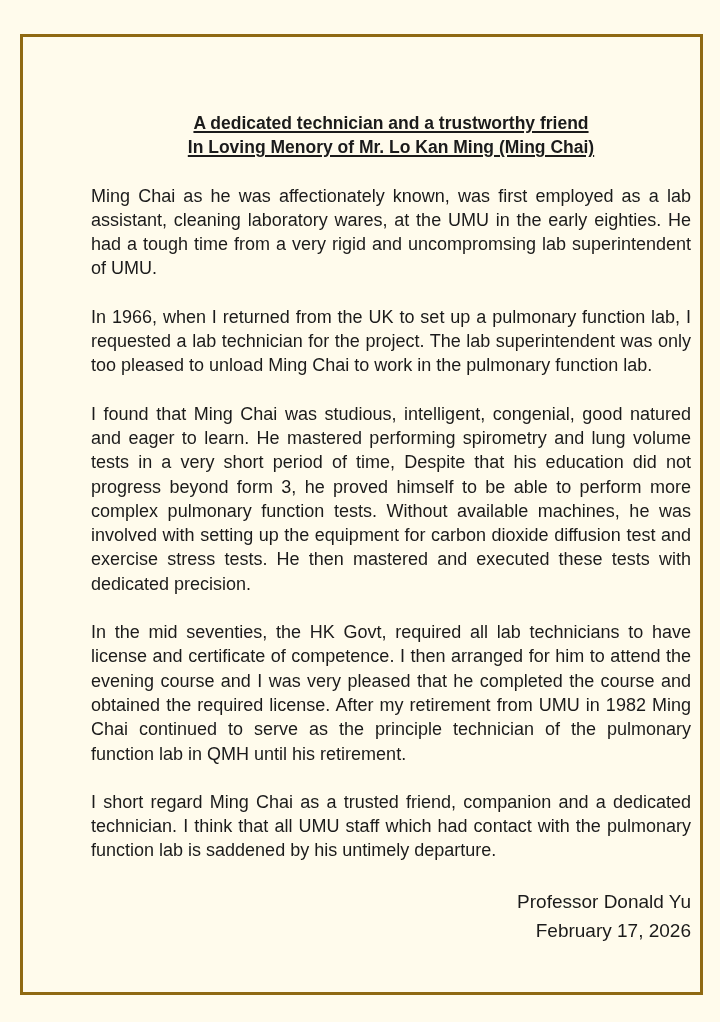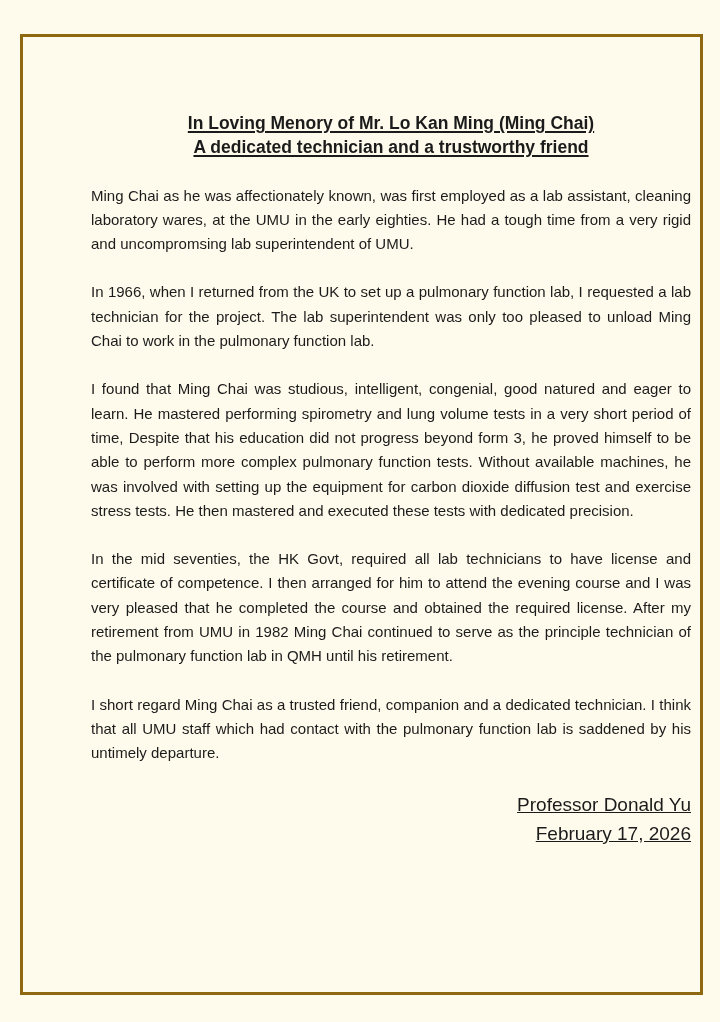--- a/index.html
+++ b/index.html
@@ -36,46 +36,45 @@
     font-size:17.5px;
     line-height:24.3px;
     margin-bottom:24px;
   }
   .title-line{
     text-decoration:underline;
     text-decoration-thickness:2px;
     text-underline-offset:2px;
   }
   .body-paragraph{
-    font-size:15px;
+    font-size:18px;
     line-height:24.3px;
     text-align:justify;
     margin-bottom:24px;
   }
   .signature{
     margin-top:4px;
     text-align:right;
     font-size:19px;
     line-height:29px;
-    text-decoration:underline;
   }
 </style>
 </head>
 <body>
 
 <div class="page">
   <div class="frame">
     <div class="content">
 
       <div class="title">
         <div>
-          <span class="title-line">In Loving Menory of Mr. Lo Kan Ming (Ming Chai)</span>
+          <span class="title-line">A dedicated technician and a trustworthy friend</span>
         </div>
         <div>
-          <span class="title-line">A dedicated technician and a trustworthy friend</span>
+          <span class="title-line">In Loving Menory of Mr. Lo Kan Ming (Ming Chai)</span>
         </div>
       </div>
 
       <p class="body-paragraph">Ming Chai as he was affectionately known, was first employed as a lab assistant, cleaning laboratory wares, at the UMU in the early eighties. He had a tough time from a very rigid and uncompromsing lab superintendent of UMU.</p>
 
       <p class="body-paragraph">In 1966, when I returned from the UK to set up a pulmonary function lab, I requested a lab technician for the project. The lab superintendent was only too pleased to unload Ming Chai to work in the pulmonary function lab.</p>
 
       <p class="body-paragraph">I found that Ming Chai was studious, intelligent, congenial, good natured and eager to learn. He mastered performing spirometry and lung volume tests in a very short period of time, Despite that his education did not progress beyond form 3, he proved himself to be able to perform more complex pulmonary function tests. Without available machines, he was involved with setting up the equipment for carbon dioxide diffusion test and exercise stress tests. He then mastered and executed these tests with dedicated precision.</p>
 
       <p class="body-paragraph">In the mid seventies, the HK Govt, required all lab technicians to have license and certificate of competence. I then arranged for him to attend the evening course and I was very pleased that he completed the course and obtained the required license. After my retirement from UMU in 1982 Ming Chai continued to serve as the principle technician of the pulmonary function lab in QMH until his retirement.</p>

